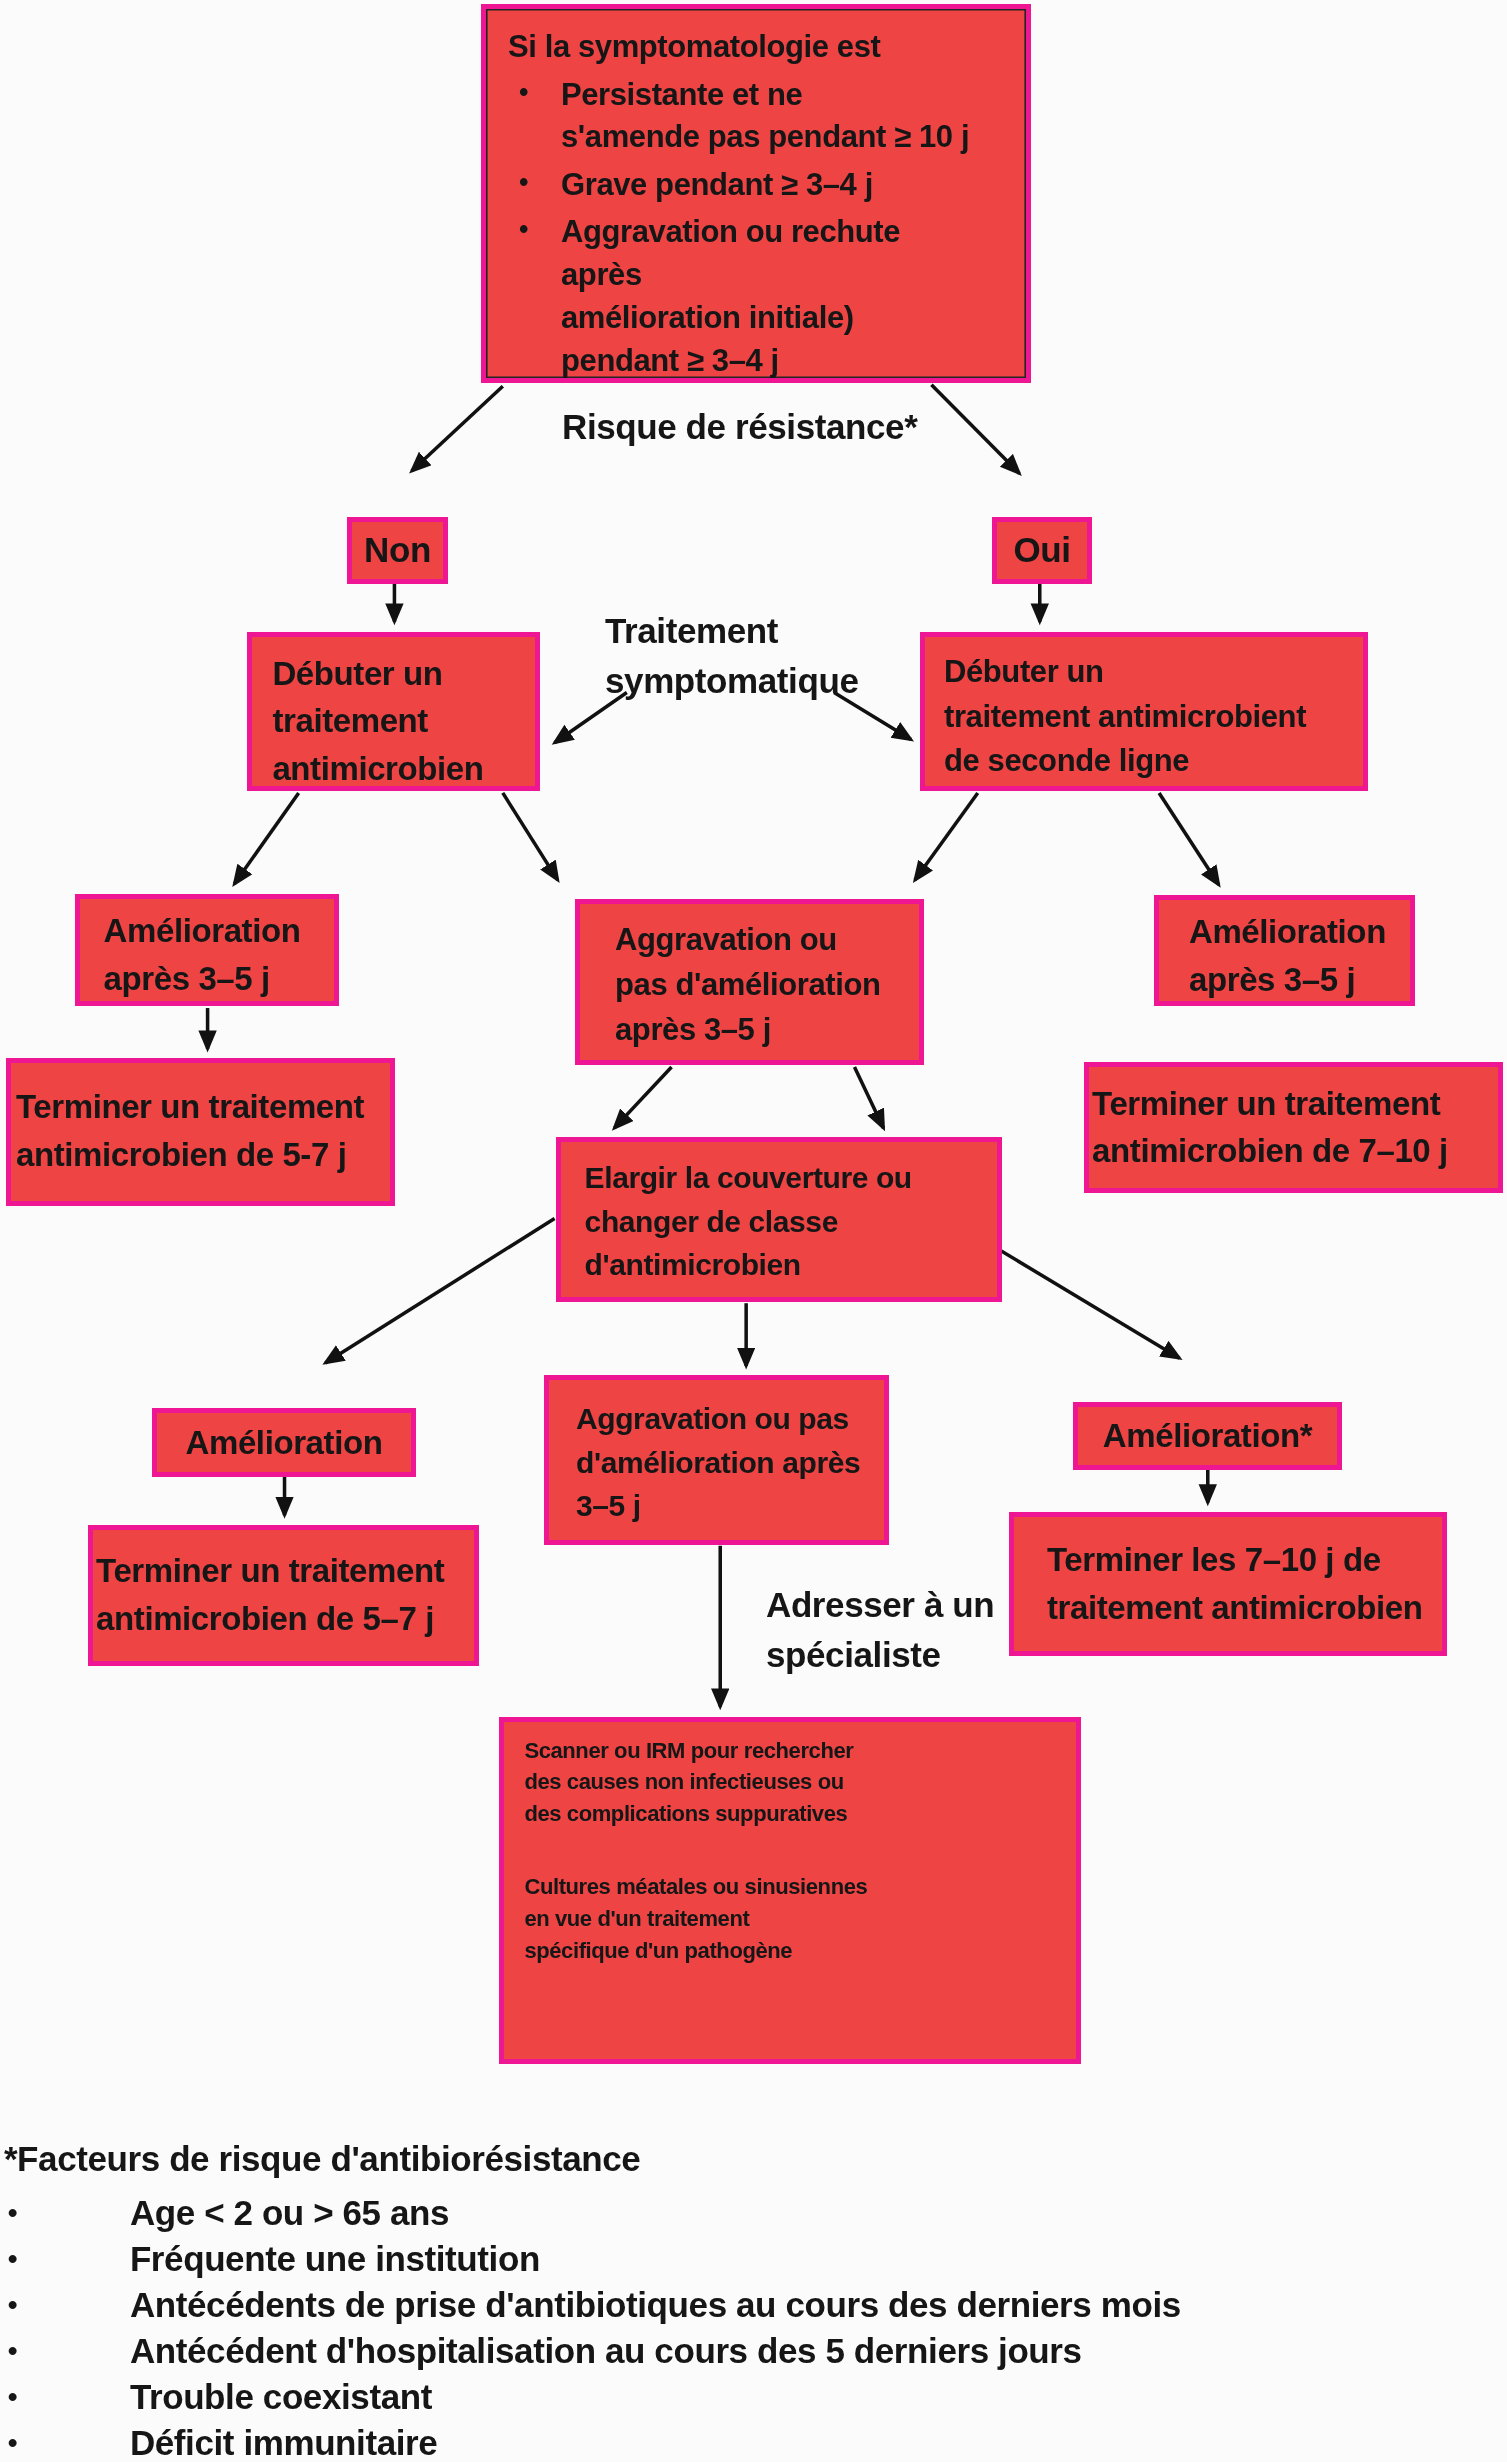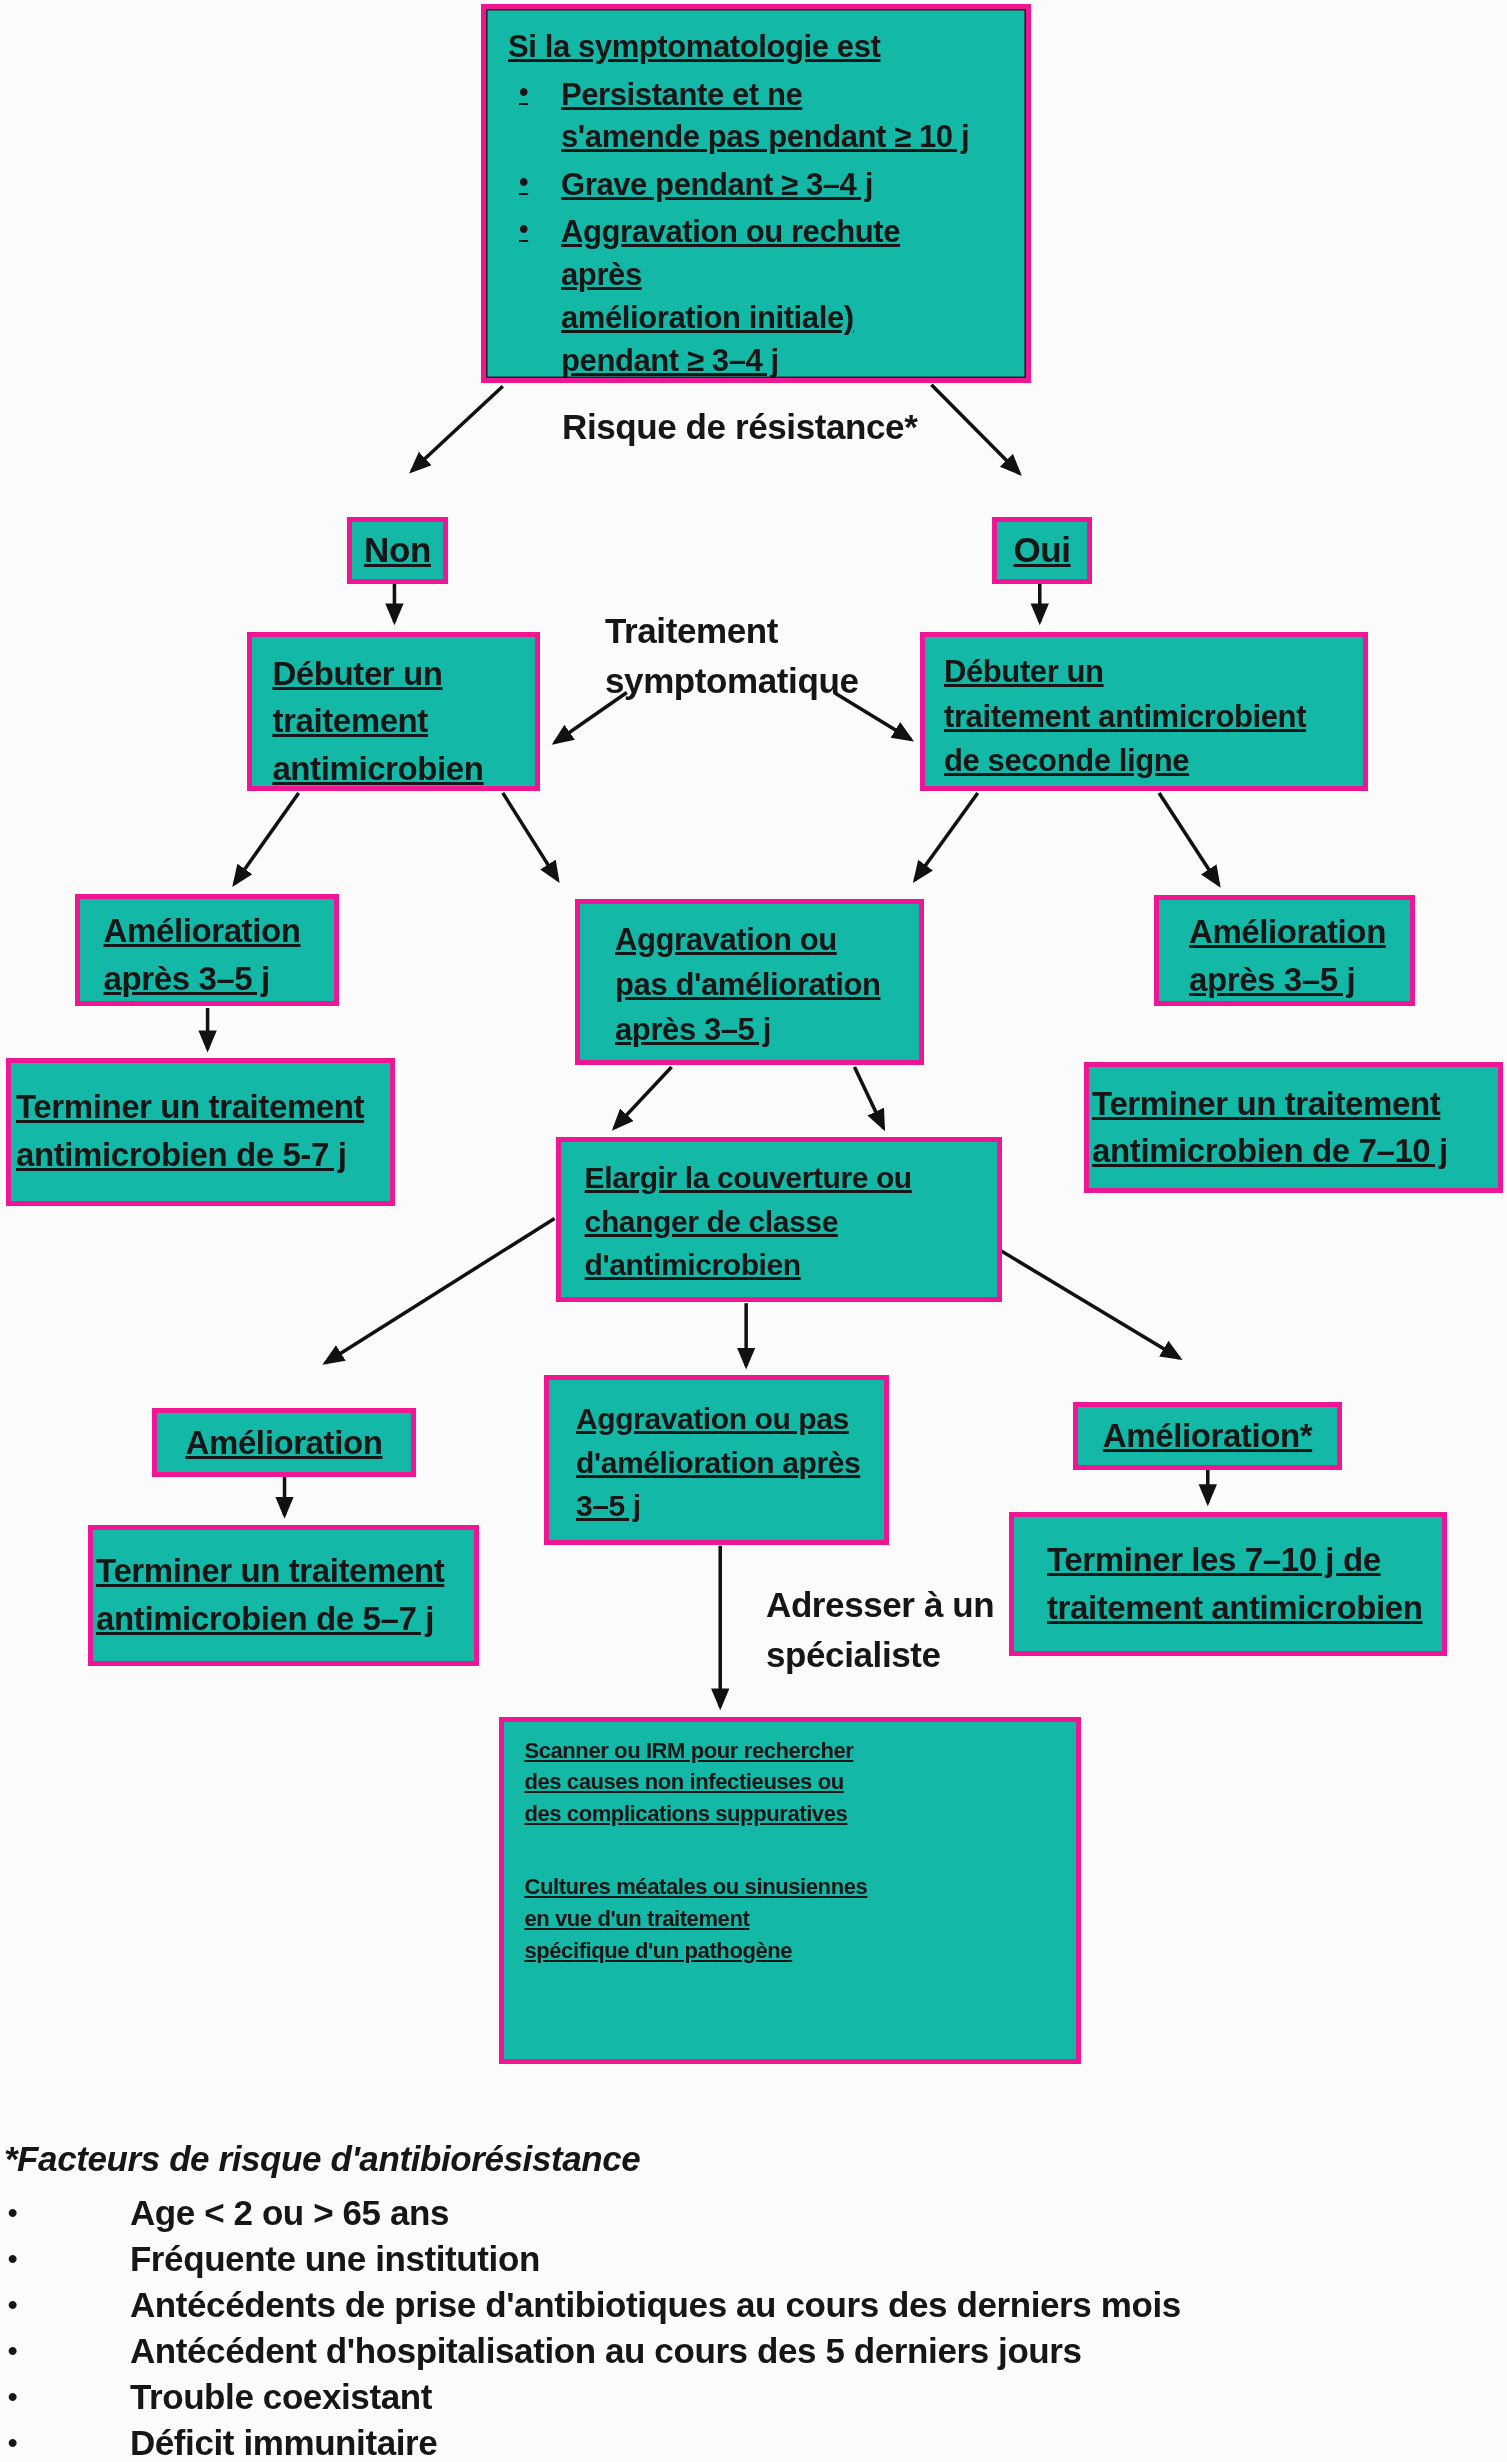--- a/index.html
+++ b/index.html
@@ -20,45 +20,44 @@
   .arrow-layer{
     position:absolute;left:0;top:0;width:1508px;height:2462px;
     pointer-events:none;
   }
   .arrow-layer line{
     stroke:#111;stroke-width:4.5px;
   }
   .node{
     position:absolute;
     border:5.5px solid var(--accent);
-    background:#14b8a6;
+    background:#ef4444;
     box-sizing:border-box;
     font-size:31px;line-height:1.45;
     font-weight:600;
     letter-spacing:-0.4px;
-    text-decoration:underline;
   }
   .node--hairline{ box-shadow:inset 0 0 0 1.6px #242424; }
   .prelines{ white-space:pre-line; }
   .center{ text-align:left; }
   .vcenter{ display:flex;align-items:center;justify-content:center;margin-top:36px; }
   .free-label{
     position:absolute;
     font-size:35px;line-height:1.42;font-weight:600;
     letter-spacing:-0.4px;
   }
   
   .topbox{ font-size:31px;line-height:1.38;padding:17.3px 15.7px 0 22px; }
   .topbox .title{ display:block;margin-bottom:4.7px; }
   .bullet-row{ display:flex;margin-top:4.7px; }
   .bullet-row .dot{ width:42px;flex:0 0 42px;text-align:left;padding-left:11px;font-size:27px; }
   .bullet-row .btxt{ flex:1; }
   
   .footnote{ position:absolute;left:3.9px;top:2140px;width:1492px;font-size:35px;font-weight:600;letter-spacing:-0.4px; }
-  .footnote .fn-header{ display:block;line-height:1.1;font-style:italic; }
+  .footnote .fn-header{ display:block;line-height:1.1; }
   .fn-list{ list-style:none;margin:11px 0 0 0;padding:0; }
   .fn-list li{ position:relative;padding-left:126px;line-height:46px; }
   .fn-list .dot{ position:absolute;left:3.9px;top:0;font-size:28px; }
 </style>
 </head>
 <body>
 
 <div class="canvas">
 
   <svg class="arrow-layer" id="arrow-layer" viewBox="0 0 1920 3136">

